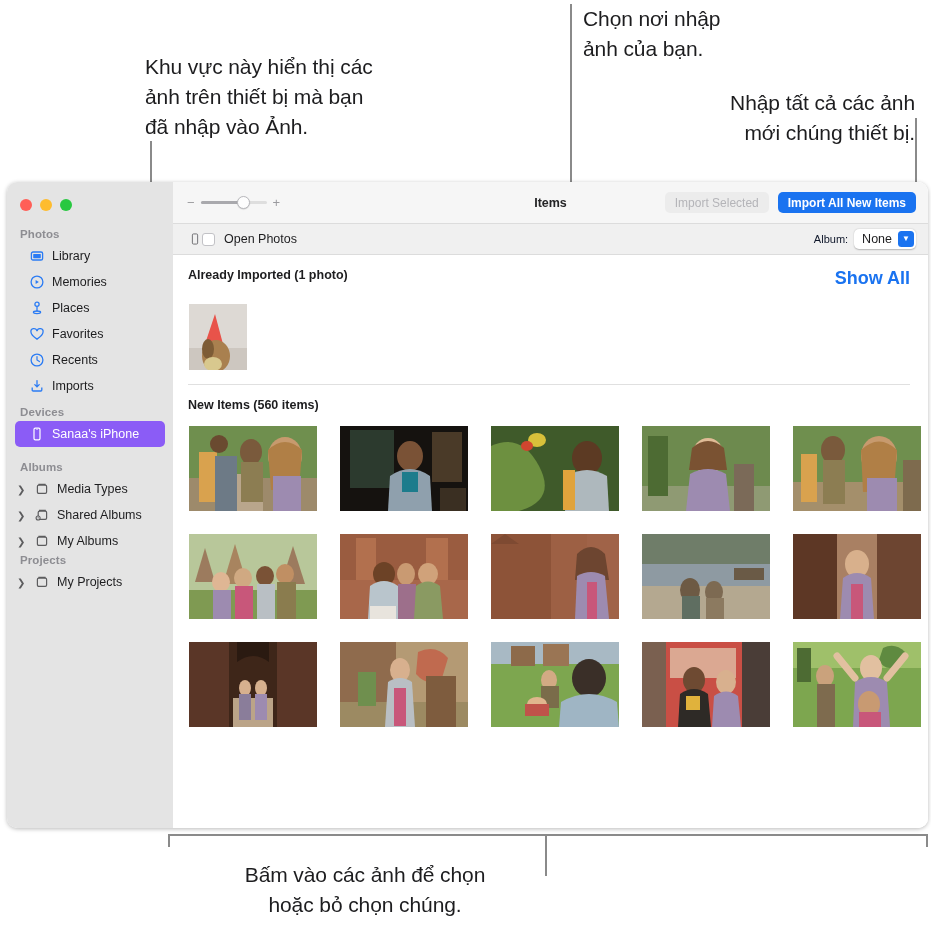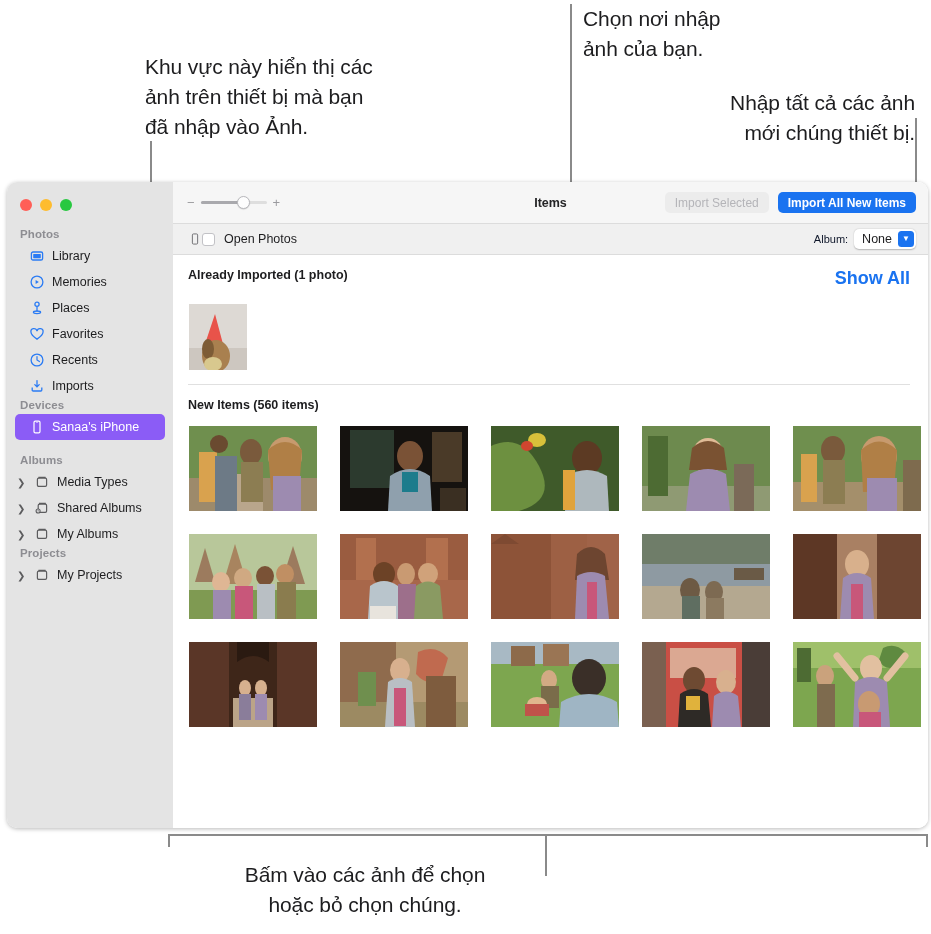--- a/index.html
+++ b/index.html
@@ -62,21 +62,21 @@
   .tl.green { background: #28c840; }
 
   .sb-section-title {
     font-size: 11.5px;
     color: #8d8d92;
     font-weight: 600;
     padding: 0 0 3px 13px;
     letter-spacing: 0.1px;
   }
   #sb-photos-title { margin-top: 17px; }
-  #sb-devices-title { }
+  #sb-devices-title { margin-top: 7px; }
   #sb-albums-title { margin-top: 14px; }
   #sb-projects-title { }
 
   .sb-row {
     display: flex; align-items: center;
     height: 26px;
     margin: 0 8px;
     padding-left: 14px;
     border-radius: 5px;
     font-size: 12.5px;

